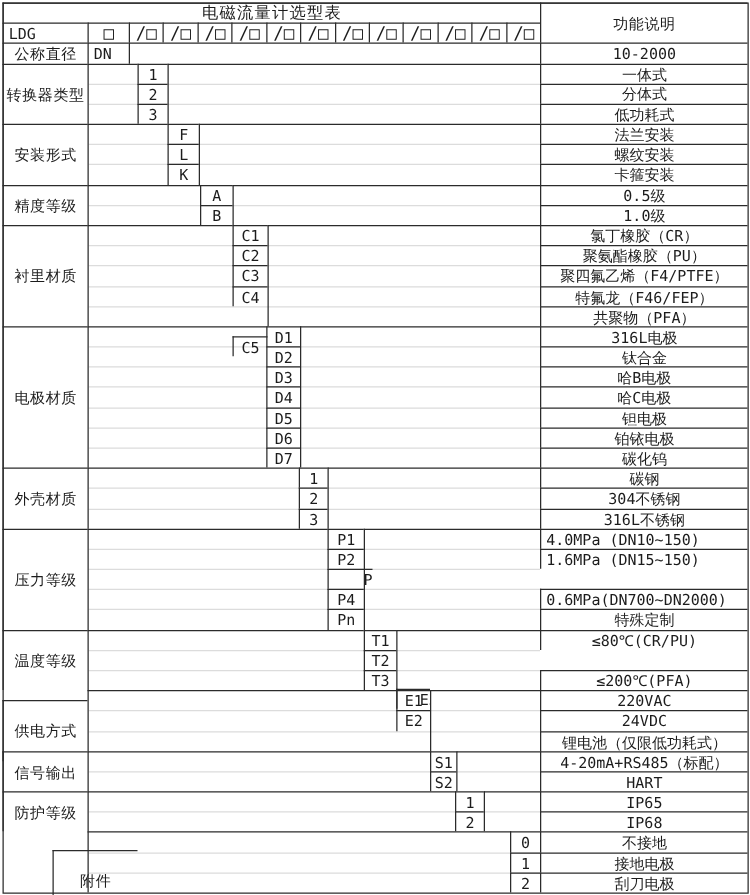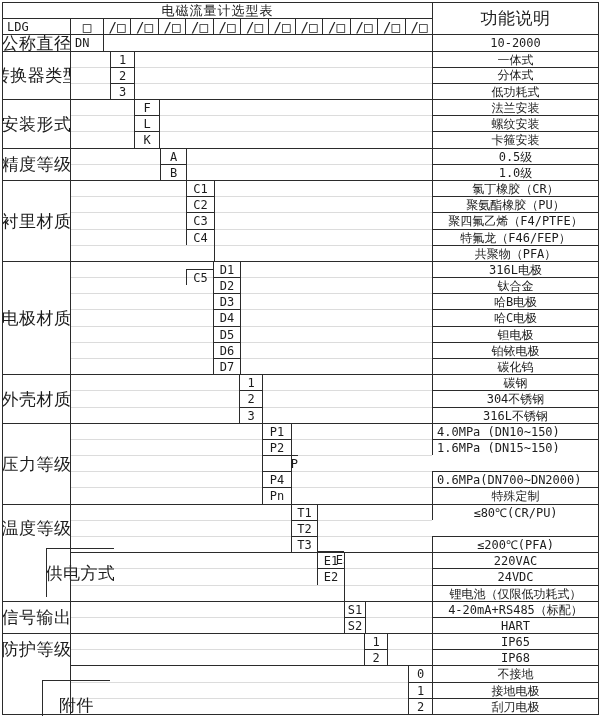--- a/index.html
+++ b/index.html
@@ -11,21 +11,21 @@
   #table-root{position:relative;width:600px;height:716px;background:#ffffff;overflow:hidden;}
   .cell{
     position:absolute;box-sizing:border-box;
     display:flex;align-items:center;justify-content:center;
     font-size:12px;line-height:1;white-space:nowrap;overflow:hidden;
     background:transparent;z-index:2;
   }
   .bl{border-left:1px solid #2b2b2b;}
   .bt{border-top:1px solid #2b2b2b;}
   .alignleft{justify-content:flex-start;padding-left:4px;}
-  .cjk{font-size:17px;letter-spacing:0.5px;}
+  .cjk{font-size:12px;letter-spacing:0.5px;}
   .title{font-size:13px;letter-spacing:1px;}
   .slot{font-size:14px;}
   .faint{position:absolute;height:1px;background:#dcdcdc;z-index:1;}
   .frame{position:absolute;border:1px solid #2b2b2b;z-index:5;pointer-events:none;background:transparent;}
 </style>
 </head>
 <body>
 
 <div id="table-root">
     <div class="faint" style="left: 71px; width: 361px; top: 67px;"></div>
@@ -154,21 +154,21 @@
     <div class="cell bl bt" style="left: 262px; top: 487px; width: 29px; height: 17px;">Pn</div>
     <div class="cell bl bt" style="left: 432px; top: 487px; width: 166px; height: 17px;">特殊定制</div>
     <div class="cell bl bt cjk" style="left: 2px; top: 504px; width: 68px; height: 48px;">温度等级</div>
     <div class="cell bl bt" style="left: 70px; top: 504px; width: 221px; height: 48px;"></div>
     <div class="cell bl bt" style="left: 317px; top: 504px; width: 115px; height: 48px;"></div>
     <div class="cell bl bt" style="left: 291px; top: 504px; width: 26px; height: 16px;">T1</div>
     <div class="cell bl bt" style="left: 432px; top: 504px; width: 166px; height: 16px;">≤80℃(CR/PU)</div>
     <div class="cell bl bt" style="left: 291px; top: 520px; width: 26px; height: 16px;">T2</div>
     <div class="cell bl bt" style="left: 291px; top: 536px; width: 26px; height: 16px;">T3</div>
     <div class="cell bl bt" style="left: 432px; top: 536px; width: 166px; height: 16px;">≤200℃(PFA)</div>
-    <div class="cell bl bt cjk" style="left: 2px; top: 548px; width: 68px; height: 49px; margin-left: 44px;">供电方式</div>
+    <div class="cell bl bt cjk" style="left: 2px; top: 560px; width: 68px; height: 49px;">供电方式</div>
     <div class="cell bl bt" style="left: 70px; top: 552px; width: 247px; height: 49px;"></div>
     <div class="cell bl bt" style="left: 344px; top: 552px; width: 88px; height: 49px;"></div>
     <div class="cell bl bt" style="left: 317px; top: 552px; width: 27px; height: 16px;">E1</div>
     <div class="cell bl bt" style="left: 432px; top: 552px; width: 166px; height: 16px;">220VAC</div>
     <div class="cell bl bt" style="left: 317px; top: 568px; width: 27px; height: 17px;">E2</div>
     <div class="cell bl bt" style="left: 432px; top: 568px; width: 166px; height: 17px;">24VDC</div>
     <div class="cell bl bt" style="left: 317px; top: 551px; width: 27px; height: 16px; padding-left: 24px;">E3</div>
     <div class="cell bl bt" style="left: 432px; top: 585px; width: 166px; height: 16px;">锂电池（仅限低功耗式）</div>
     <div class="cell bl bt cjk" style="left: 2px; top: 601px; width: 68px; height: 32px;">信号输出</div>
     <div class="cell bl bt" style="left: 70px; top: 601px; width: 274px; height: 32px;"></div>

